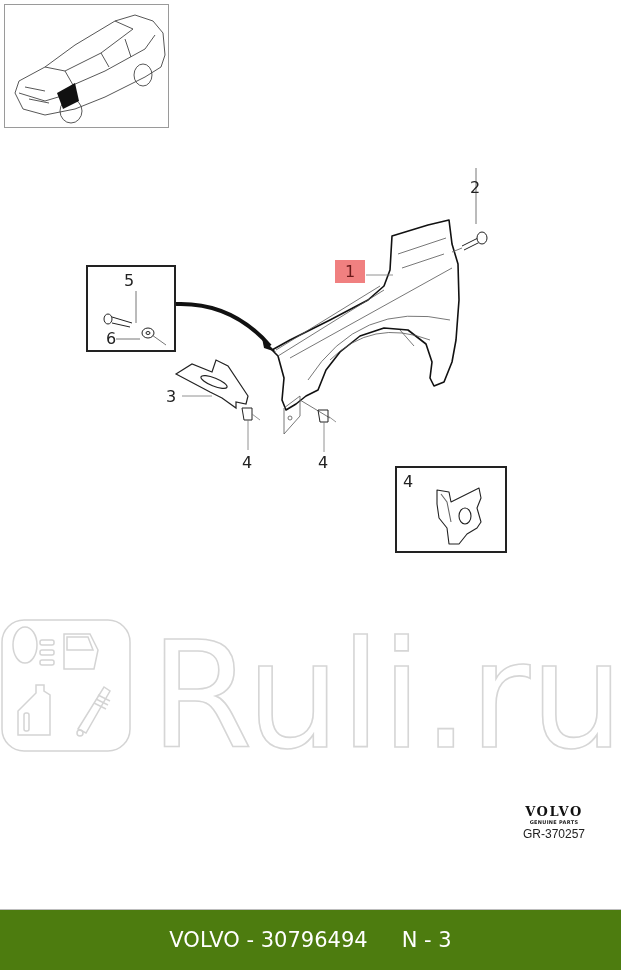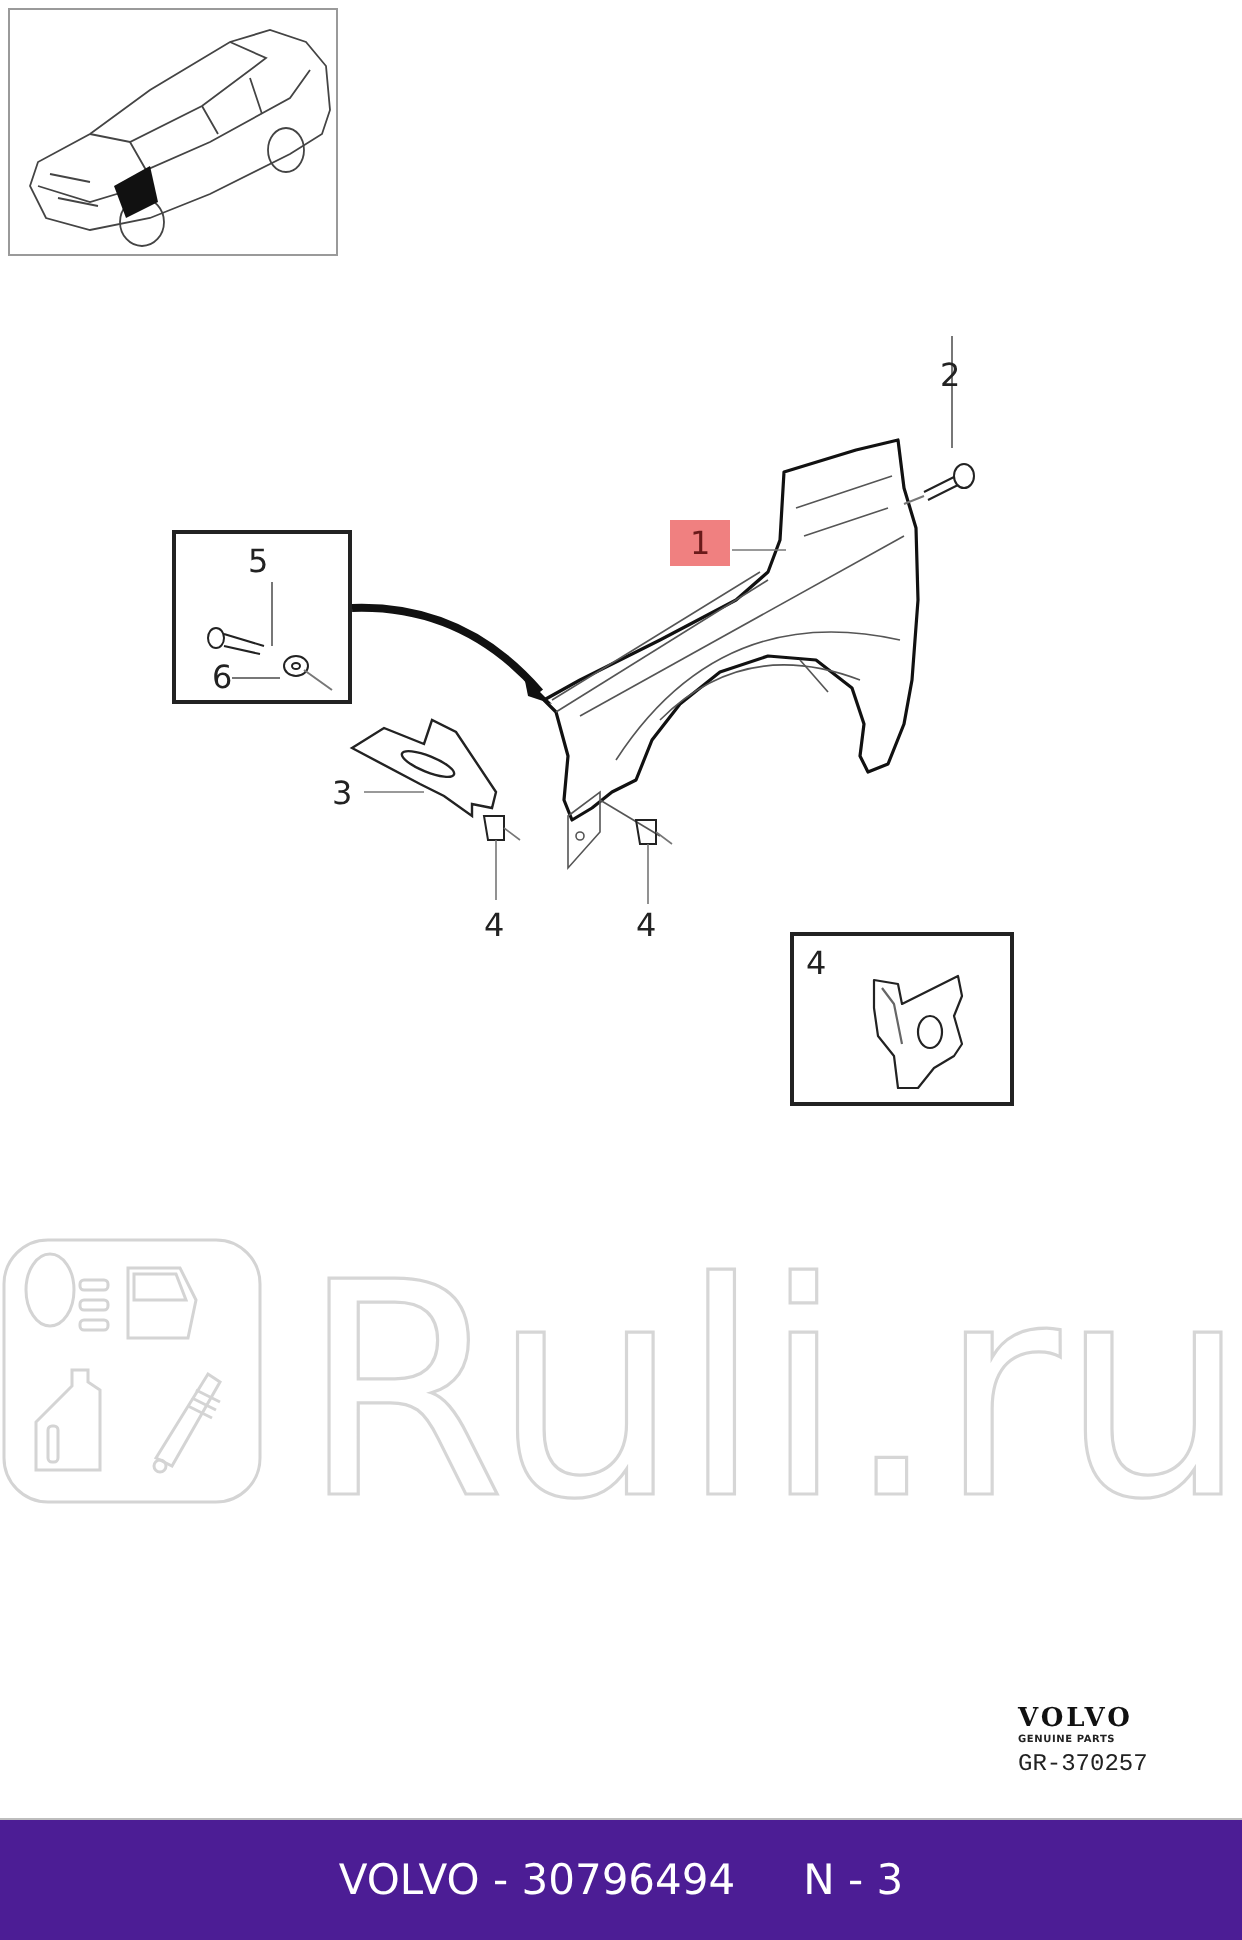--- a/index.html
+++ b/index.html
@@ -17,36 +17,36 @@
     color: #222; line-height: 1;
   }
   .callout.hl {
     background: #f08080; color: #6a1a1a; padding: 4px 10px 3px 10px;
   }
   .inset {
     position: absolute; border: 2px solid #222; box-sizing: border-box; background: #fff;
   }
   .watermark { position: absolute; left: 0; top: 617px; width: 621px; height: 140px; }
   .brand {
-    position: absolute; right: 22px; top: 852px; width: 90px;
+    position: absolute; right: 22px; top: 804px; text-align: center; width: 90px;
   }
   .brand .logo {
     font-family: "DejaVu Serif", serif; font-weight: bold; font-size: 13px;
     letter-spacing: 1.5px; color: #111;
   }
   .brand .sub {
     font-family: "DejaVu Sans", sans-serif; font-size: 5px; font-weight: bold; color: #222;
     letter-spacing: 0.3px; margin-top: 0px;
   }
   .brand .code {
-    font-family: Liberation Mono, monospace; font-size: 12px; color: #222; margin-top: 2px;
+    font-family: Liberation Sans, sans-serif; font-size: 12px; color: #222; margin-top: 2px;
   }
   .footer {
     position: absolute; left: 0; top: 909px; width: 621px; height: 61px;
-    background: #4c1d95; border-top: 1px solid #bdbdbd; box-sizing: border-box;
+    background: #4d7c0f; border-top: 1px solid #bdbdbd; box-sizing: border-box;
     display: flex; align-items: center; justify-content: center; gap: 34px;
     color: #ffffff; font-family: "DejaVu Sans", sans-serif; font-size: 21px;
   }
 </style>
 </head>
 <body>
 
 <div class="thumb">
   <svg width="163" height="122" viewBox="0 0 163 122">
     <g fill="none" stroke="#444" stroke-width="0.9">

